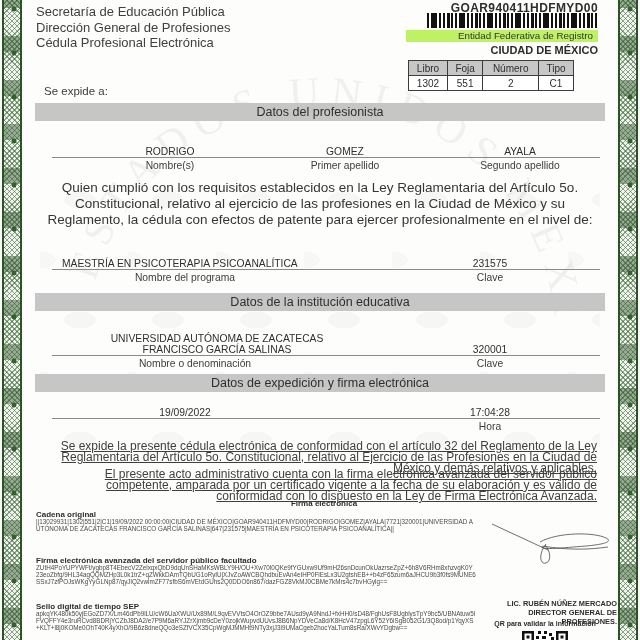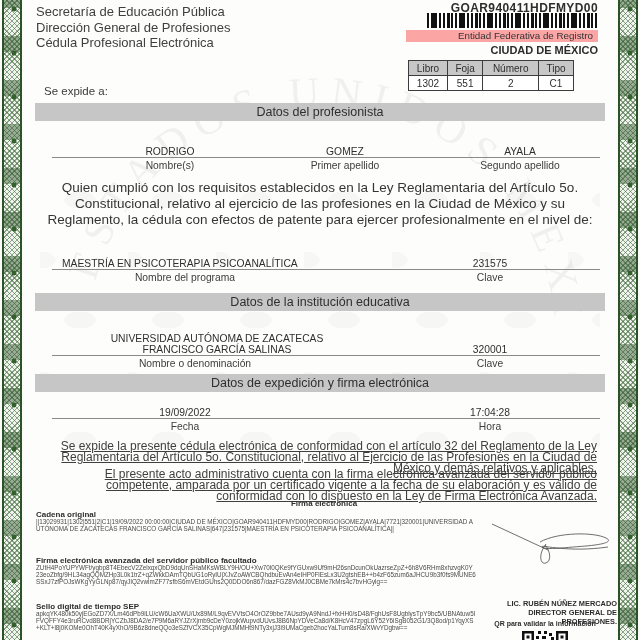--- a/index.html
+++ b/index.html
@@ -35,21 +35,21 @@
   }
 
   
   .agency-line{font-size:13px;line-height:15.5px;color:#3f3f3f;}
   #curp{font-size:12px;font-weight:bold;color:#2e2e2e;letter-spacing:.4px;text-align:right;}
   #barcode{
     background:
       repeating-linear-gradient(90deg, rgba(0,0,0,0) 0 6px, #111 6px 9px, rgba(0,0,0,0) 9px 14px),
       repeating-linear-gradient(90deg, #111 0 2px, #fff 2px 4px);
   }
-  .graybar{background:#fca5a5;}
+  .graybar{background:#bef264;}
   #registry-label{font-size:9.8px;color:#333;text-align:right;line-height:12px;padding-right:5px;box-sizing:border-box;}
   #registry-state{font-size:11px;font-weight:bold;color:#2b2b2b;text-align:right;}
   #registry-table{border-collapse:collapse;font-size:10px;}
   #registry-table th{background:#c7c7c7;font-weight:normal;color:#2e2e2e;border:1px solid #3c3c3c;padding:1px 4px;height:12px;}
   #registry-table td{color:#2e2e2e;border:1px solid #3c3c3c;text-align:center;padding:1px 4px;height:12px;background:#fff;}
   #issued-to{font-size:11.5px;color:#3c3c3c;}
 
   
   .section-bar{
     left:35px;width:570px;height:18px;background:#c6c6c6;
@@ -148,21 +148,20 @@
   <div class="abs value" style="left:430px;top:344px;width:120px;">320001</div>
   <div class="abs rule" style="left:52px;top:355px;width:548px;"></div>
   <div class="abs label" style="left:95px;top:358px;width:200px;">Nombre o denominación</div>
   <div class="abs label" style="left:430px;top:358px;width:120px;">Clave</div>
 
   <div class="abs section-bar" style="top:374px;">Datos de expedición y firma electrónica</div>
 
   <div class="abs value" style="left:105px;top:407px;width:160px;">19/09/2022</div>
   <div class="abs value" style="left:410px;top:407px;width:160px;">17:04:28</div>
   <div class="abs rule" style="left:52px;top:418px;width:548px;"></div>
-  <div class="abs label" style="left:105px;top:421px;width:160px;">Fecha</div>
   <div class="abs label" style="left:410px;top:421px;width:160px;">Hora</div>
 
   <div class="abs notice" style="top:441px;">Se expide la presente cédula electrónica de conformidad con el artículo 32 del Reglamento de la Ley Reglamentaria del Artículo 5o. Constitucional, relativo al Ejercicio de las Profesiones en la Ciudad de México y demás relativos y aplicables.</div>
   <div class="abs notice" style="top:469px;">El presente acto administrativo cuenta con la firma electrónica avanzada del servidor público competente, amparada por un certificado vigente a la fecha de su elaboración y es válido de conformidad con lo dispuesto en la Ley de Firma Electrónica Avanzada.</div>
 
   <div class="abs tiny-h" style="left:0;top:499px;width:624px;text-align:center;margin-left:12px;">Firma electrónica</div>
 
   <div class="abs tiny-h" style="left:36px;top:510px;">Cadena original</div>
   <div class="abs blob" style="left:36px;top:519px;width:440px;">||13029931|1302|551|2|C1|19/09/2022 00:00:00|CIUDAD DE MÉXICO|GOAR940411HDFMYD00|RODRIGO|GOMEZ|AYALA|7721|320001|UNIVERSIDAD AUTÓNOMA DE ZACATECAS FRANCISCO GARCÍA SALINAS|647|231575|MAESTRÍA EN PSICOTERAPIA PSICOANALÍTICA||</div>
 

